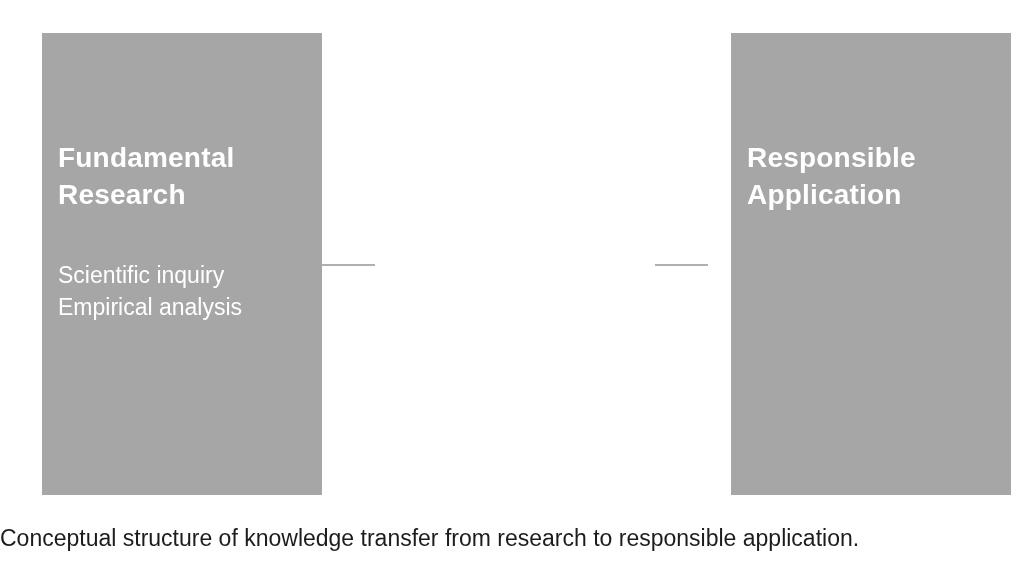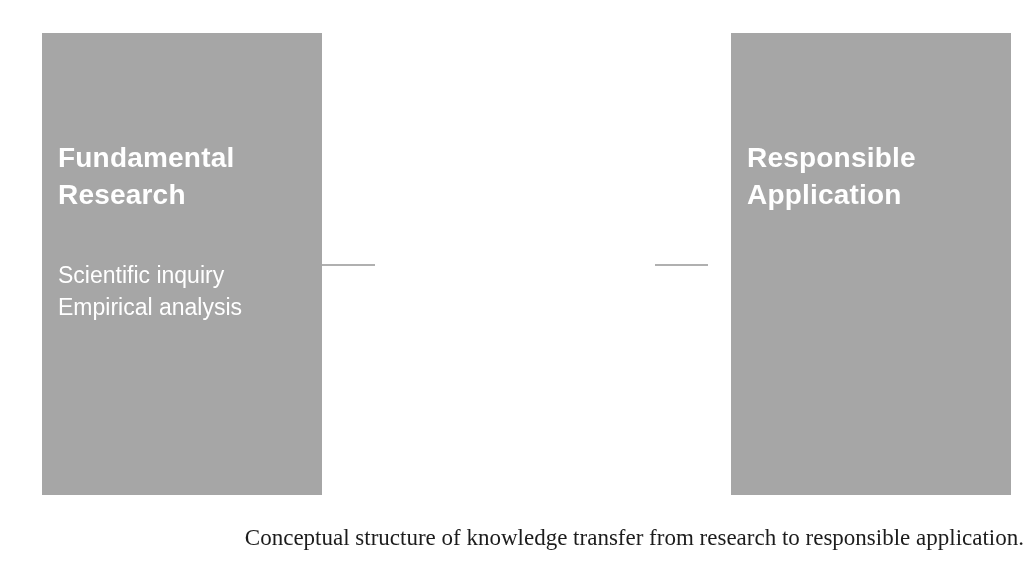--- a/index.html
+++ b/index.html
@@ -52,25 +52,24 @@
     height: 2px;
     background: var(--connector);
   }
   .connector-1 { left: 322px; width: 53px; }
   .connector-2 { left: 655px; width: 53px; }
   .caption {
     position: absolute;
     top: 524px;
     left: 0;
     width: 100%;
-    text-align: right;
+    text-align: left;
     font-size: 23px;
     line-height: 28px;
     color: var(--caption-text);
-    font-family: Liberation Serif, serif;
   }
 </style>
 </head>
 <body>
 
 <div class="canvas">
 
   <div class="box box-1">
     <div class="box-title">Fundamental Research</div>
     <div class="box-body">

